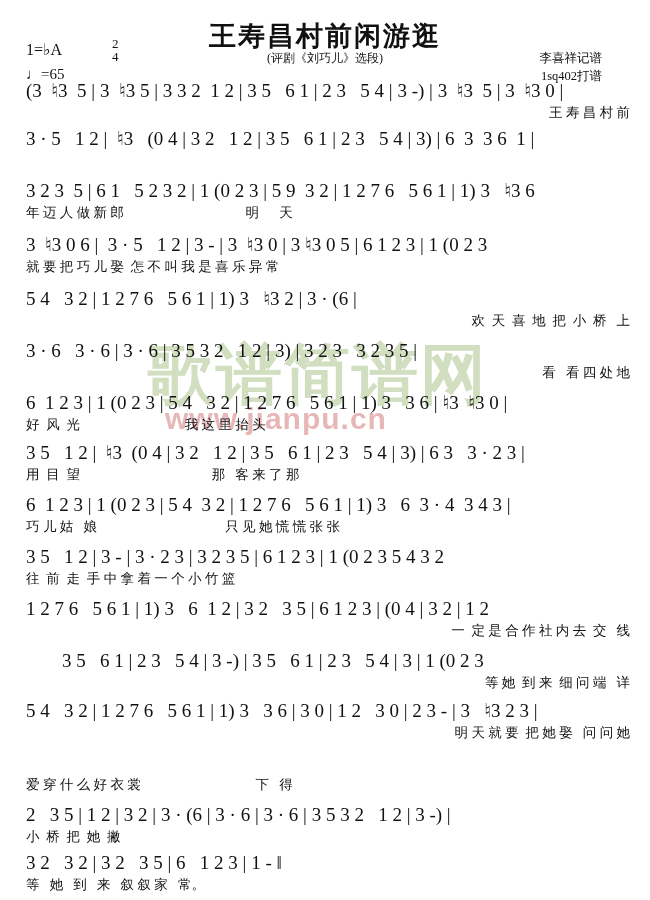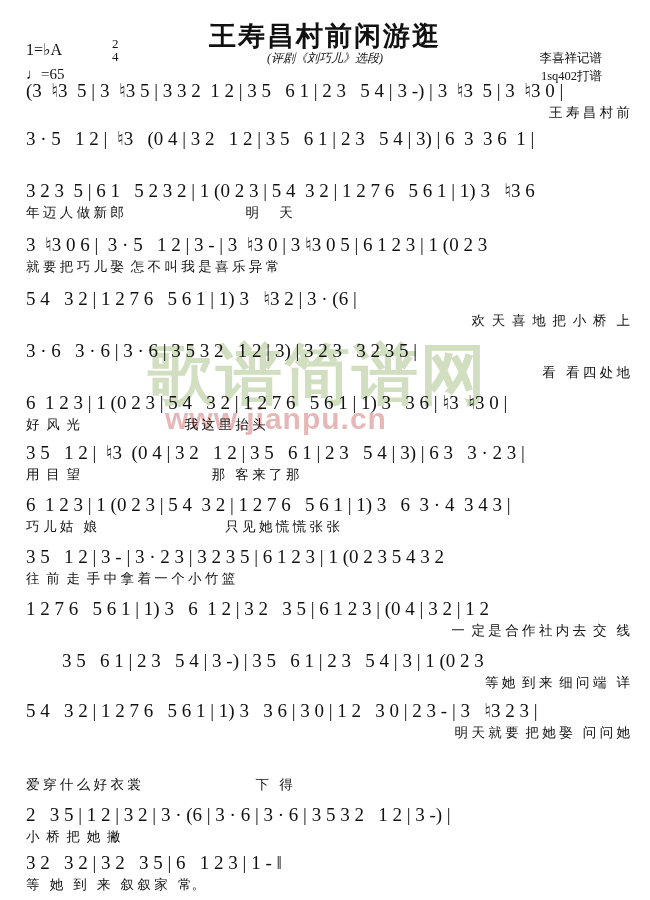--- a/index.html
+++ b/index.html
@@ -70,21 +70,20 @@
     letter-spacing: 2px;
   }
   .subtitle {
     position: absolute;
     top: 50px;
     left: 0;
     width: 650px;
     text-align: center;
     font-size: 12px;
     font-family: "Liberation Serif", serif;
-    font-style: italic;
   }
   .credit {
     position: absolute;
     right: 48px;
     font-size: 12.5px;
     font-family: "Liberation Serif", serif;
     white-space: nowrap;
   }
   .credit.c1 { top: 50px; }
   .credit.c2 { top: 68px; }
@@ -175,21 +174,21 @@
   <div class="line" style="top:80px">
     <div class="notes">(3  ♮3  5 | 3  ♮3 5 | 3 3 2  1 2 | 3 5   6 1 | 2 3   5 4 | 3 -) | 3  ♮3  5 | 3  ♮3 0 |</div>
     <div class="lyrics right">王 寿 昌 村 前</div>
   </div>
 
   <div class="line" style="top:128px">
     <div class="notes">3 · 5   1 2 |  ♮3   (0 4 | 3 2   1 2 | 3 5   6 1 | 2 3   5 4 | 3) | 6  3  3 6  1 |</div>
   </div>
 
   <div class="line" style="top:180px">
-    <div class="notes">3 2 3  5 | 6 1   5 2 3 2 | 1 (0 2 3 | 5 4  3 2 | 1 2 7 6   5 6 1 | 1) 3   ♮3 6</div>
+    <div class="notes">3 2 3  5 | 6 1   5 2 3 2 | 1 (0 2 3 | 5 9  3 2 | 1 2 7 6   5 6 1 | 1) 3   ♮3 6</div>
     <div class="lyrics">年 迈 人 做 新 郎                                    明      天</div>
   </div>
 
   <div class="line" style="top:234px">
     <div class="notes">3  ♮3 0 6 |  3 · 5   1 2 | 3 - | 3  ♮3 0 | 3 ♮3 0 5 | 6 1 2 3 | 1 (0 2 3</div>
     <div class="lyrics">就 要 把 巧 儿 娶  怎 不 叫 我 是 喜 乐 异 常</div>
   </div>
 
   <div class="line" style="top:288px">
     <div class="notes">5 4   3 2 | 1 2 7 6   5 6 1 | 1) 3   ♮3 2 | 3 · (6 |</div>

